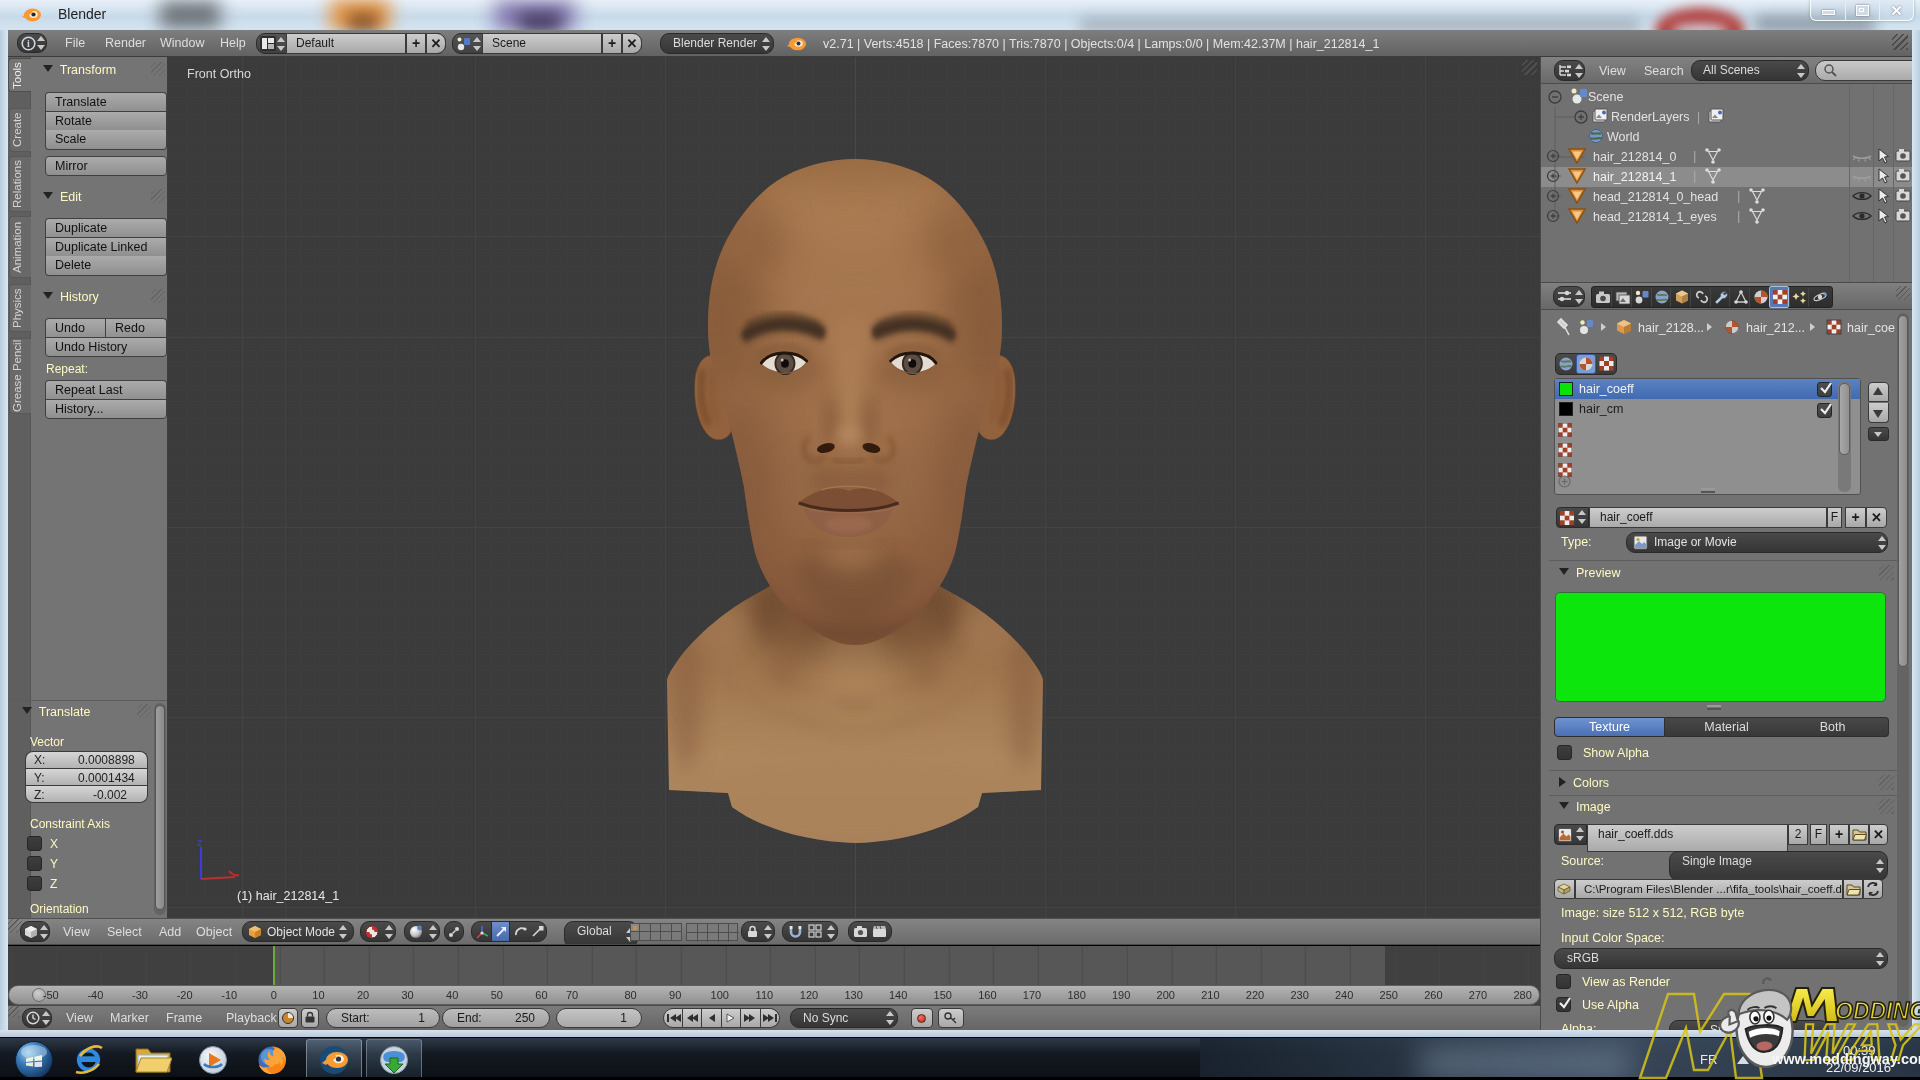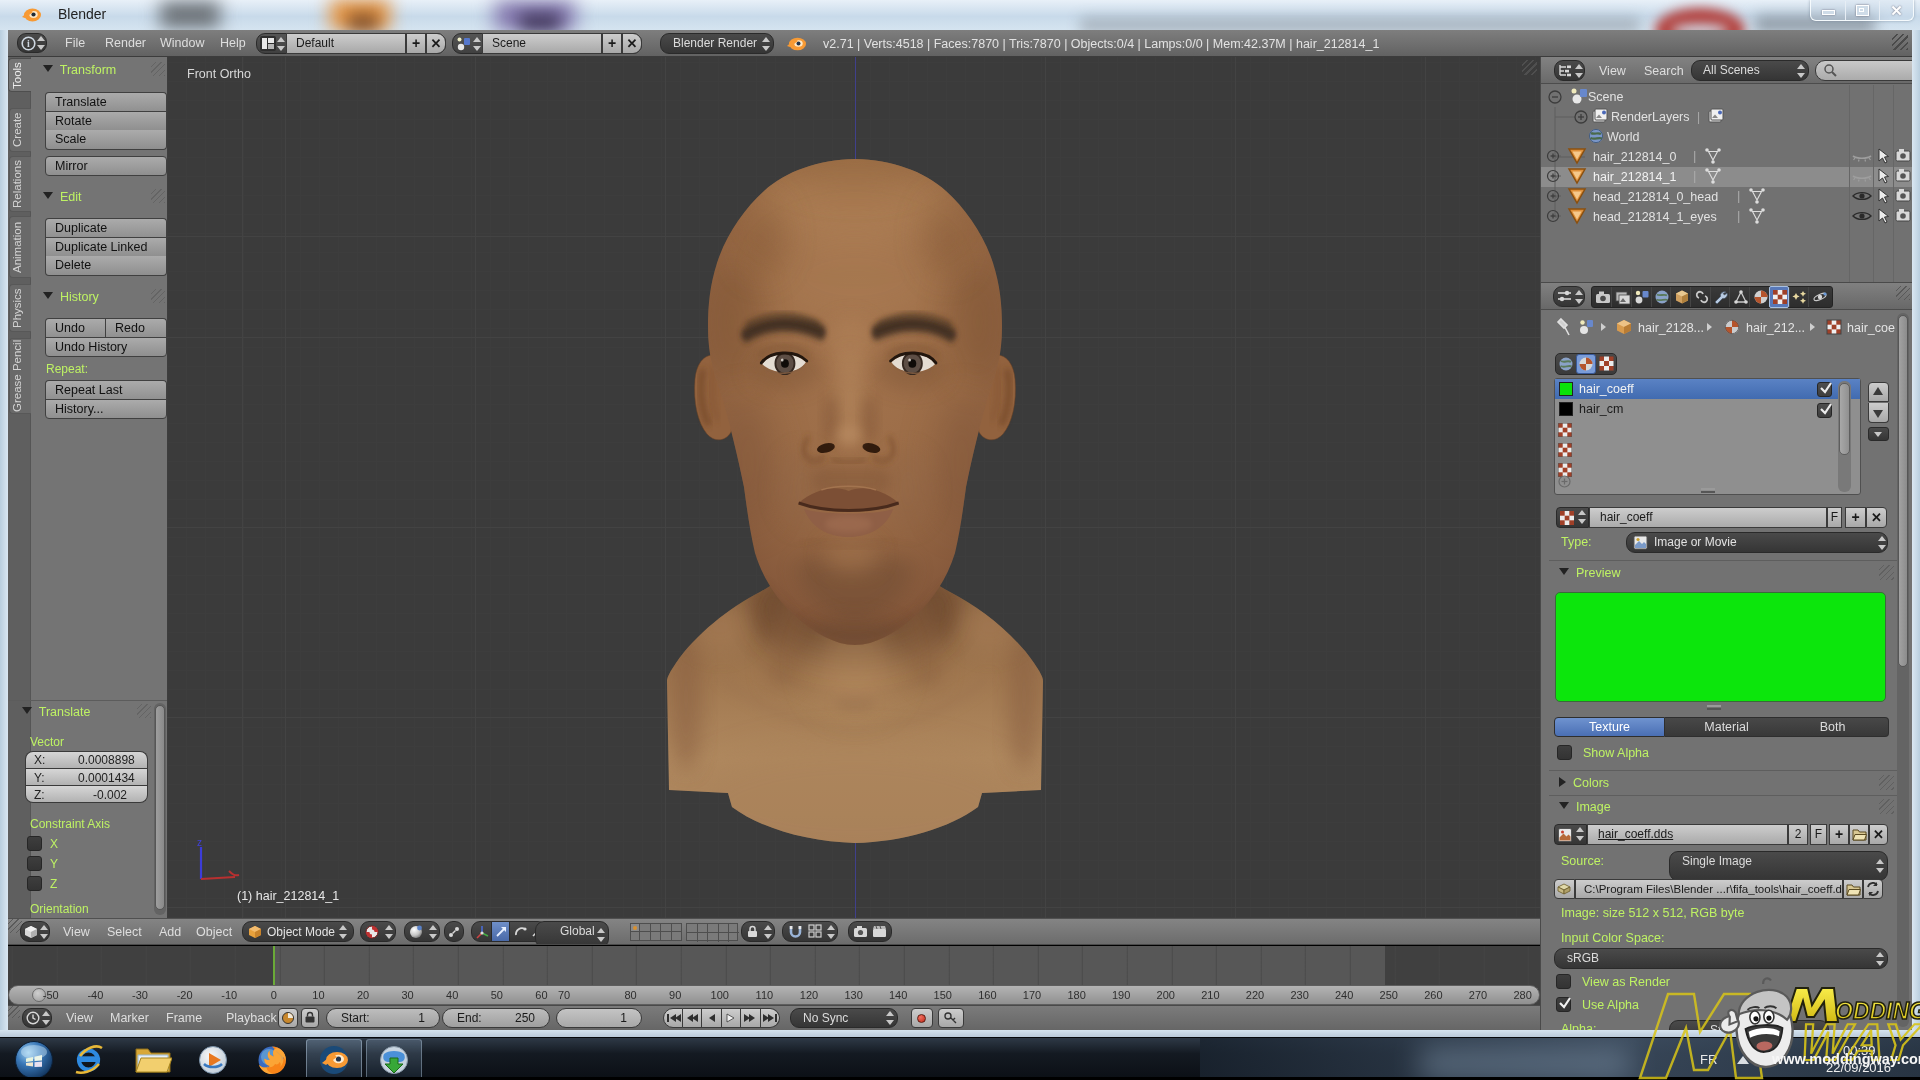--- a/index.html
+++ b/index.html
@@ -6,21 +6,21 @@
   html,body { width:1920px; height:1080px; overflow:hidden; background:#000; }
   body { font-family:"Liberation Sans", sans-serif; position:relative; }
   .abs { position:absolute; }
   
   .dbtn { position:absolute; background:linear-gradient(#4a4a4a,#353535); border:1px solid #2a2a2a; border-radius:9px; color:#dcdcdc; font-size:12px; }
   .lfield { position:absolute; background:linear-gradient(#cdcdcd,#a8a8a8); border:1px solid #3a3a3a; color:#1a1a1a; font-size:12px; }
   .menu { position:absolute; color:#dedede; font-size:12.5px; }
   .spin { position:absolute; right:3px; top:50%; width:9px; height:14px; margin-top:-7px; }
   .spin:before { content:""; position:absolute; left:1px; top:0; border-left:4px solid transparent; border-right:4px solid transparent; border-bottom:5px solid #c8c8c8; }
   .spin:after { content:""; position:absolute; left:1px; bottom:0; border-left:4px solid transparent; border-right:4px solid transparent; border-top:5px solid #c8c8c8; }
-  .hdrtxt { position:absolute; color:#bef264; font-size:12.5px; }
+  .hdrtxt { position:absolute; color:#fef9c3; font-size:12.5px; }
   .wtxt { position:absolute; color:#e2e2e2; font-size:12px; }
   .tri-d { display:inline-block; width:0; height:0; border-left:5px solid transparent; border-right:5px solid transparent; border-top:7px solid #222; vertical-align:2px; }
   .tri-r { display:inline-block; width:0; height:0; border-top:5px solid transparent; border-bottom:5px solid transparent; border-left:7px solid #222; vertical-align:0px; }
   .chk { position:absolute; width:15px; height:15px; background:linear-gradient(#3e3e3e,#333); border:1px solid #262626; border-radius:3px; }
   .shelfbtn { position:absolute; left:37px; width:122px; height:20px; background:linear-gradient(#ababab,#8f8f8f); border:1px solid #404040; color:#111; font-size:12.5px; text-align:left; padding-left:9px; line-height:18px; }
 </style>
 </head>
 <body>
 
 <div class="abs" id="titlebar" style="left:0;top:0;width:1920px;height:30px;background:linear-gradient(#e8f0f8,#c8daea 55%,#d5e4f0);overflow:hidden;">
@@ -382,21 +382,21 @@
     </svg>
   <svg class="abs" style="left:505px;top:5px;" width="15" height="15" viewBox="0 0 15 15">
       <path d="M3 11 A6 6 0 0 1 12 5" stroke="#d8d8d8" stroke-width="1.8" fill="none"></path>
       <circle cx="12" cy="5" r="1.6" fill="#d8d8d8"></circle>
     </svg>
   <svg class="abs" style="left:522px;top:5px;" width="15" height="15" viewBox="0 0 15 15">
       <line x1="3" y1="12" x2="10" y2="5" stroke="#d8d8d8" stroke-width="1.6"></line>
       <rect x="9" y="2" width="4.5" height="4.5" fill="#d8d8d8"></rect>
     </svg>
 
-  <div class="dbtn" style="left:527px;top:2px;width:74px;height:27px;padding-left:24px;line-height:19px;">Global<div class="spin"></div></div>
+  <div class="dbtn" style="left:556px;top:2px;width:74px;height:27px;padding-left:12px;line-height:19px;">Global<div class="spin"></div></div>
 
   <div class="abs" style="left:622px;top:4px;width:52px;height:18px;">
     <div class="abs" style="left:0;top:0;width:52px;height:9px;display:flex;">
       <div style="width:10.4px;height:9px;border:1px solid #4e4e4e;background:#8a8a8a;position:relative;">
           <div style="position:absolute;left:2px;top:1.5px;width:4px;height:4px;background:#d89030;border-radius:50%;"></div>
         </div>
       <div style="width:10.4px;height:9px;border:1px solid #4e4e4e;border-left:none;background:#7a7a7a;"></div>
       <div style="width:10.4px;height:9px;border:1px solid #4e4e4e;border-left:none;background:#7a7a7a;"></div>
       <div style="width:10.4px;height:9px;border:1px solid #4e4e4e;border-left:none;background:#7a7a7a;"></div>
       <div style="width:10.4px;height:9px;border:1px solid #4e4e4e;border-left:none;background:#7a7a7a;"></div>
@@ -465,21 +465,21 @@
       <div style="position:absolute;left:112px;top:43px;width:40px;text-align:center;color:#2e2e2e;font-size:11px;">-30</div>
       <div style="position:absolute;left:156.60000000000002px;top:43px;width:40px;text-align:center;color:#2e2e2e;font-size:11px;">-20</div>
       <div style="position:absolute;left:201.20000000000002px;top:43px;width:40px;text-align:center;color:#2e2e2e;font-size:11px;">-10</div>
       <div style="position:absolute;left:245.8px;top:43px;width:40px;text-align:center;color:#2e2e2e;font-size:11px;">0</div>
       <div style="position:absolute;left:290.40000000000003px;top:43px;width:40px;text-align:center;color:#2e2e2e;font-size:11px;">10</div>
       <div style="position:absolute;left:335px;top:43px;width:40px;text-align:center;color:#2e2e2e;font-size:11px;">20</div>
       <div style="position:absolute;left:379.6px;top:43px;width:40px;text-align:center;color:#2e2e2e;font-size:11px;">30</div>
       <div style="position:absolute;left:424.20000000000005px;top:43px;width:40px;text-align:center;color:#2e2e2e;font-size:11px;">40</div>
       <div style="position:absolute;left:468.8px;top:43px;width:40px;text-align:center;color:#2e2e2e;font-size:11px;">50</div>
       <div style="position:absolute;left:513.4000000000001px;top:43px;width:40px;text-align:center;color:#2e2e2e;font-size:11px;">60</div>
-      <div style="position:absolute;left:536px;top:43px;width:40px;text-align:center;color:#2e2e2e;font-size:11px;">70</div>
+      <div style="position:absolute;left:558px;top:43px;width:40px;text-align:left;color:#2e2e2e;font-size:11px;">70</div>
       <div style="position:absolute;left:602.6px;top:43px;width:40px;text-align:center;color:#2e2e2e;font-size:11px;">80</div>
       <div style="position:absolute;left:647.2px;top:43px;width:40px;text-align:center;color:#2e2e2e;font-size:11px;">90</div>
       <div style="position:absolute;left:691.8px;top:43px;width:40px;text-align:center;color:#2e2e2e;font-size:11px;">100</div>
       <div style="position:absolute;left:736.4000000000001px;top:43px;width:40px;text-align:center;color:#2e2e2e;font-size:11px;">110</div>
       <div style="position:absolute;left:781px;top:43px;width:40px;text-align:center;color:#2e2e2e;font-size:11px;">120</div>
       <div style="position:absolute;left:825.5999999999999px;top:43px;width:40px;text-align:center;color:#2e2e2e;font-size:11px;">130</div>
       <div style="position:absolute;left:870.2px;top:43px;width:40px;text-align:center;color:#2e2e2e;font-size:11px;">140</div>
       <div style="position:absolute;left:914.8px;top:43px;width:40px;text-align:center;color:#2e2e2e;font-size:11px;">150</div>
       <div style="position:absolute;left:959.4000000000001px;top:43px;width:40px;text-align:center;color:#2e2e2e;font-size:11px;">160</div>
       <div style="position:absolute;left:1004px;top:43px;width:40px;text-align:center;color:#2e2e2e;font-size:11px;">170</div>
@@ -971,21 +971,21 @@
 
   <div class="hdrtxt" style="left:18px;top:517px;"><span class="tri-d"></span>&nbsp; Image</div>
   <div class="abs" style="right:18px;top:516px;width:15px;height:15px;background:repeating-linear-gradient(135deg,transparent 0 3px,#606060 3px 4px);"></div>
   <div class="dbtn" style="left:13px;top:541px;width:33px;height:21px;border-radius:4px 0 0 4px;"></div>
   <svg class="abs" style="left:17px;top:545px;" width="14" height="14" viewBox="0 0 14 14">
       <rect x="0.5" y="0.5" width="13" height="13" rx="1.5" fill="#e8e8e8" stroke="#555" stroke-width="1"></rect>
       <path d="M1.5 9.5 L5.5 5.5 L8.5 8.5 L10.5 6.5 L12.5 8.5 V12.5 H1.5 Z" fill="#b56a3a"></path>
       <circle cx="4.5" cy="4" r="1.5" fill="#c84030"></circle>
     </svg>
   <div class="spin" style="left:34px;top:551px;"></div>
-  <div class="lfield" style="left:46px;top:541px;width:201px;height:21px;border-radius:0;background:linear-gradient(#cdcdcd,#aaaaaa);line-height:19px;padding-left:10px;text-decoration:underline;">hair_coeff.dds</div>
+  <div class="lfield" style="left:46px;top:541px;width:201px;height:28px;border-radius:0;background:linear-gradient(#cdcdcd,#aaaaaa);line-height:19px;padding-left:10px;">hair_coeff.dds</div>
   <div class="lfield" style="left:247px;top:541px;width:20px;height:21px;border-radius:0;text-align:center;line-height:19px;">2</div>
   <div class="lfield" style="left:269px;top:541px;width:17px;height:21px;border-radius:0;text-align:center;line-height:19px;">F</div>
   <div class="lfield" style="left:288px;top:541px;width:20px;height:21px;border-radius:0;text-align:center;line-height:19px;font-weight:bold;font-size:14px;">+</div>
   <div class="lfield" style="left:308px;top:541px;width:20px;height:21px;border-radius:0;"></div>
   <svg class="abs" style="left:311px;top:545px;" width="15" height="13" viewBox="0 0 15 13">
       <path d="M1 2 H6 L7.5 4 H14 V12 H1 Z" fill="#d8c792" stroke="#5a4a20" stroke-width="1"></path>
       <path d="M1 12 L3 6.5 H14.5 L12.5 12 Z" fill="#efe3b4" stroke="#5a4a20" stroke-width="1"></path>
     </svg>
   <div class="lfield" style="left:328px;top:541px;width:19px;height:21px;border-radius:0 4px 4px 0;text-align:center;line-height:19px;font-weight:bold;font-size:13px;">✕</div>
   <div class="hdrtxt" style="left:20px;top:571px;">Source:</div>

